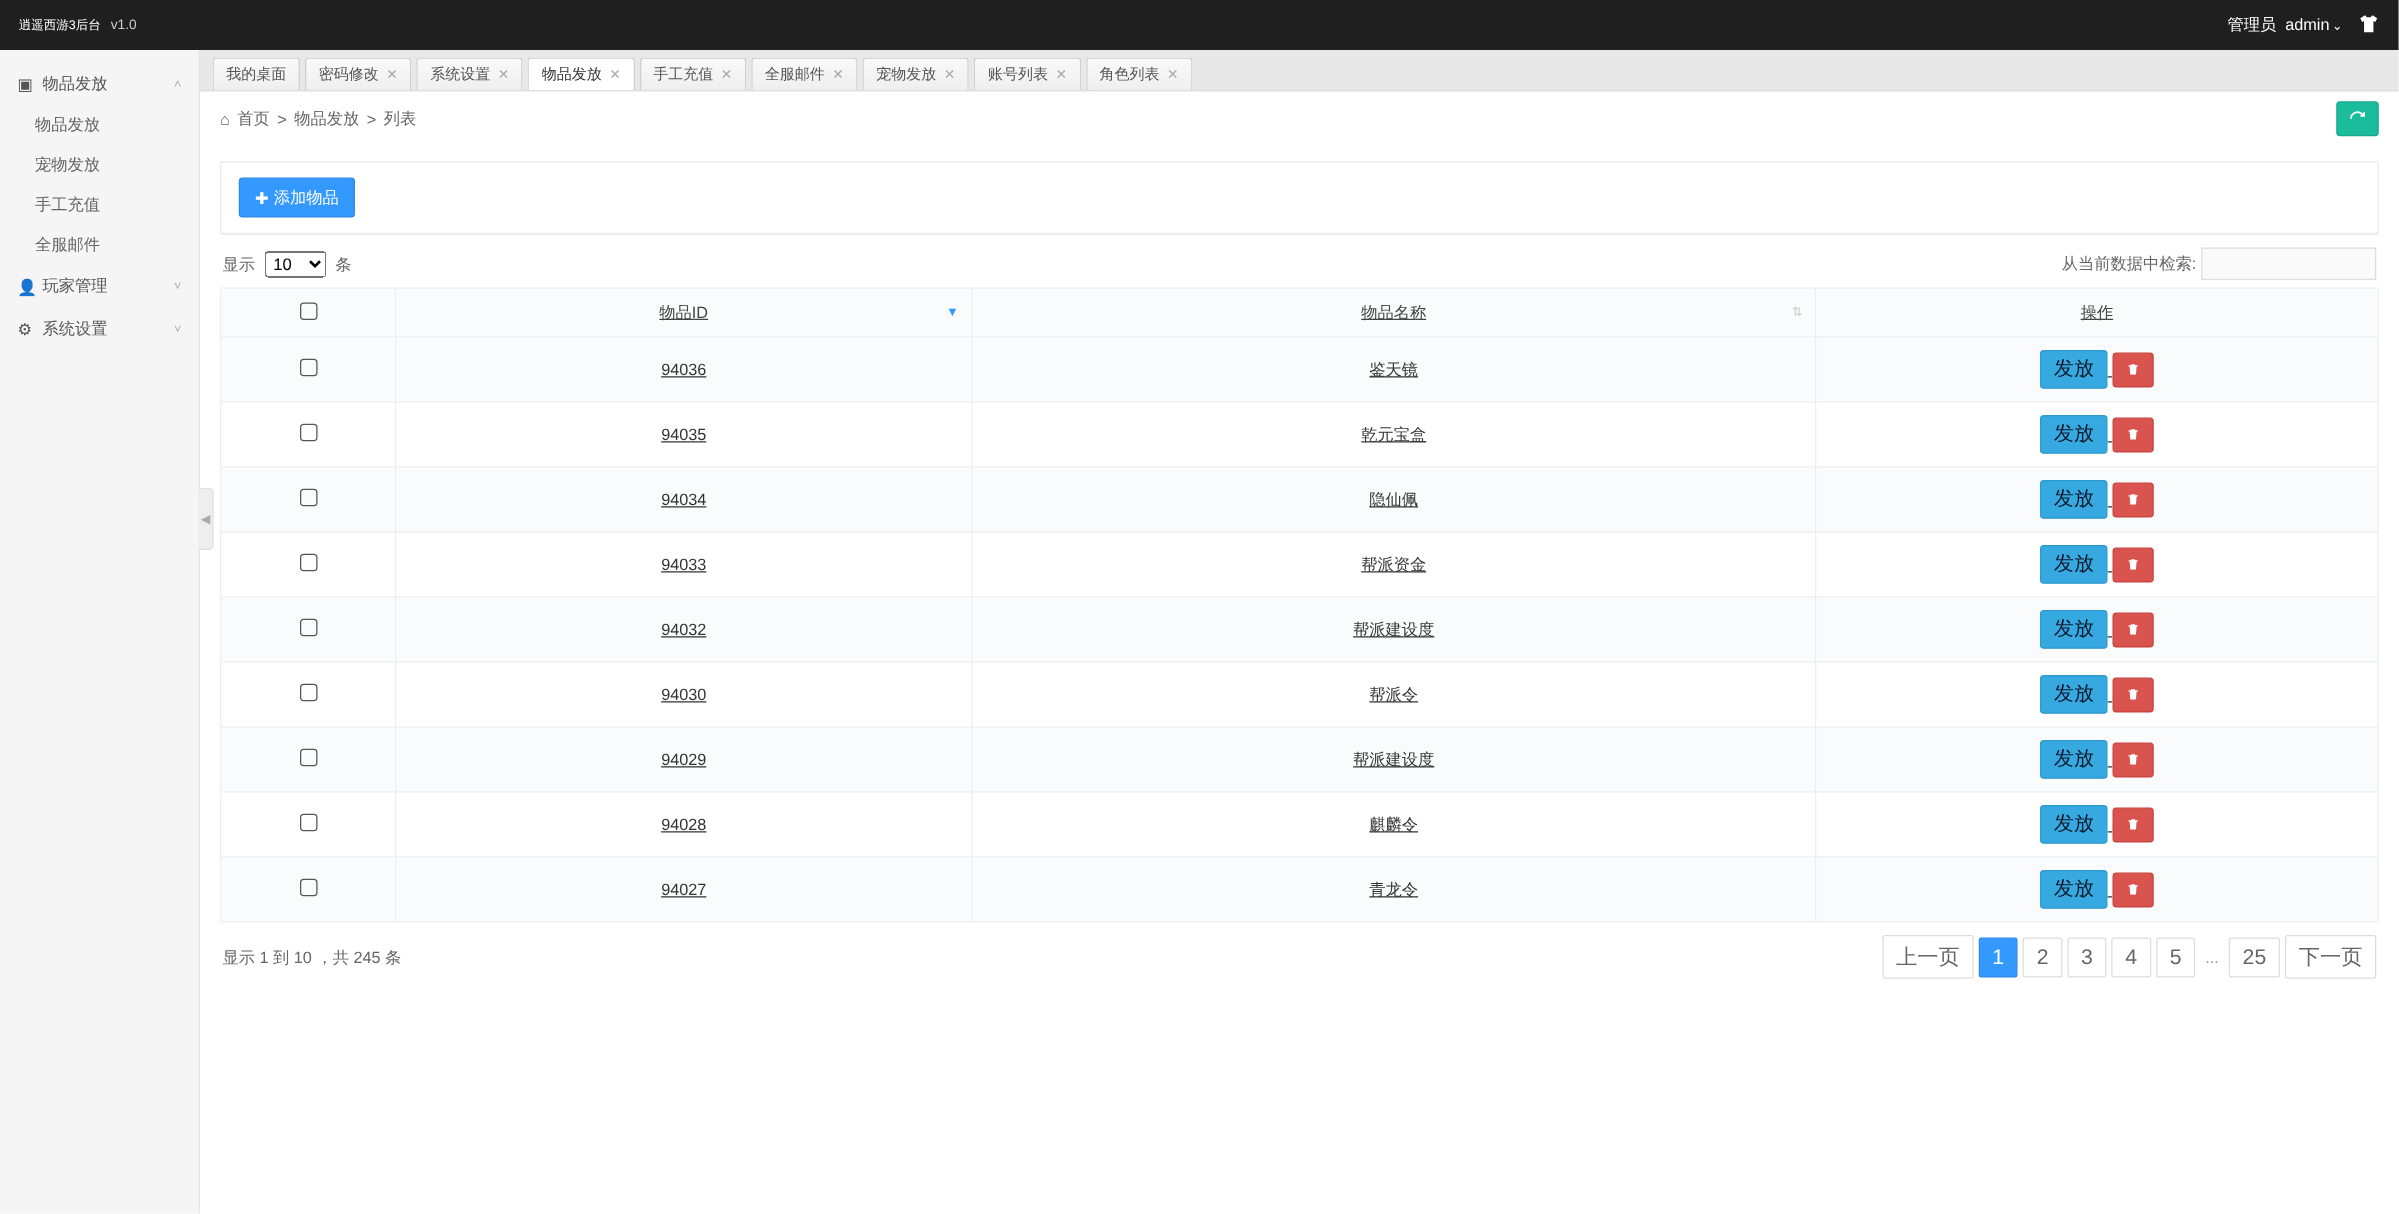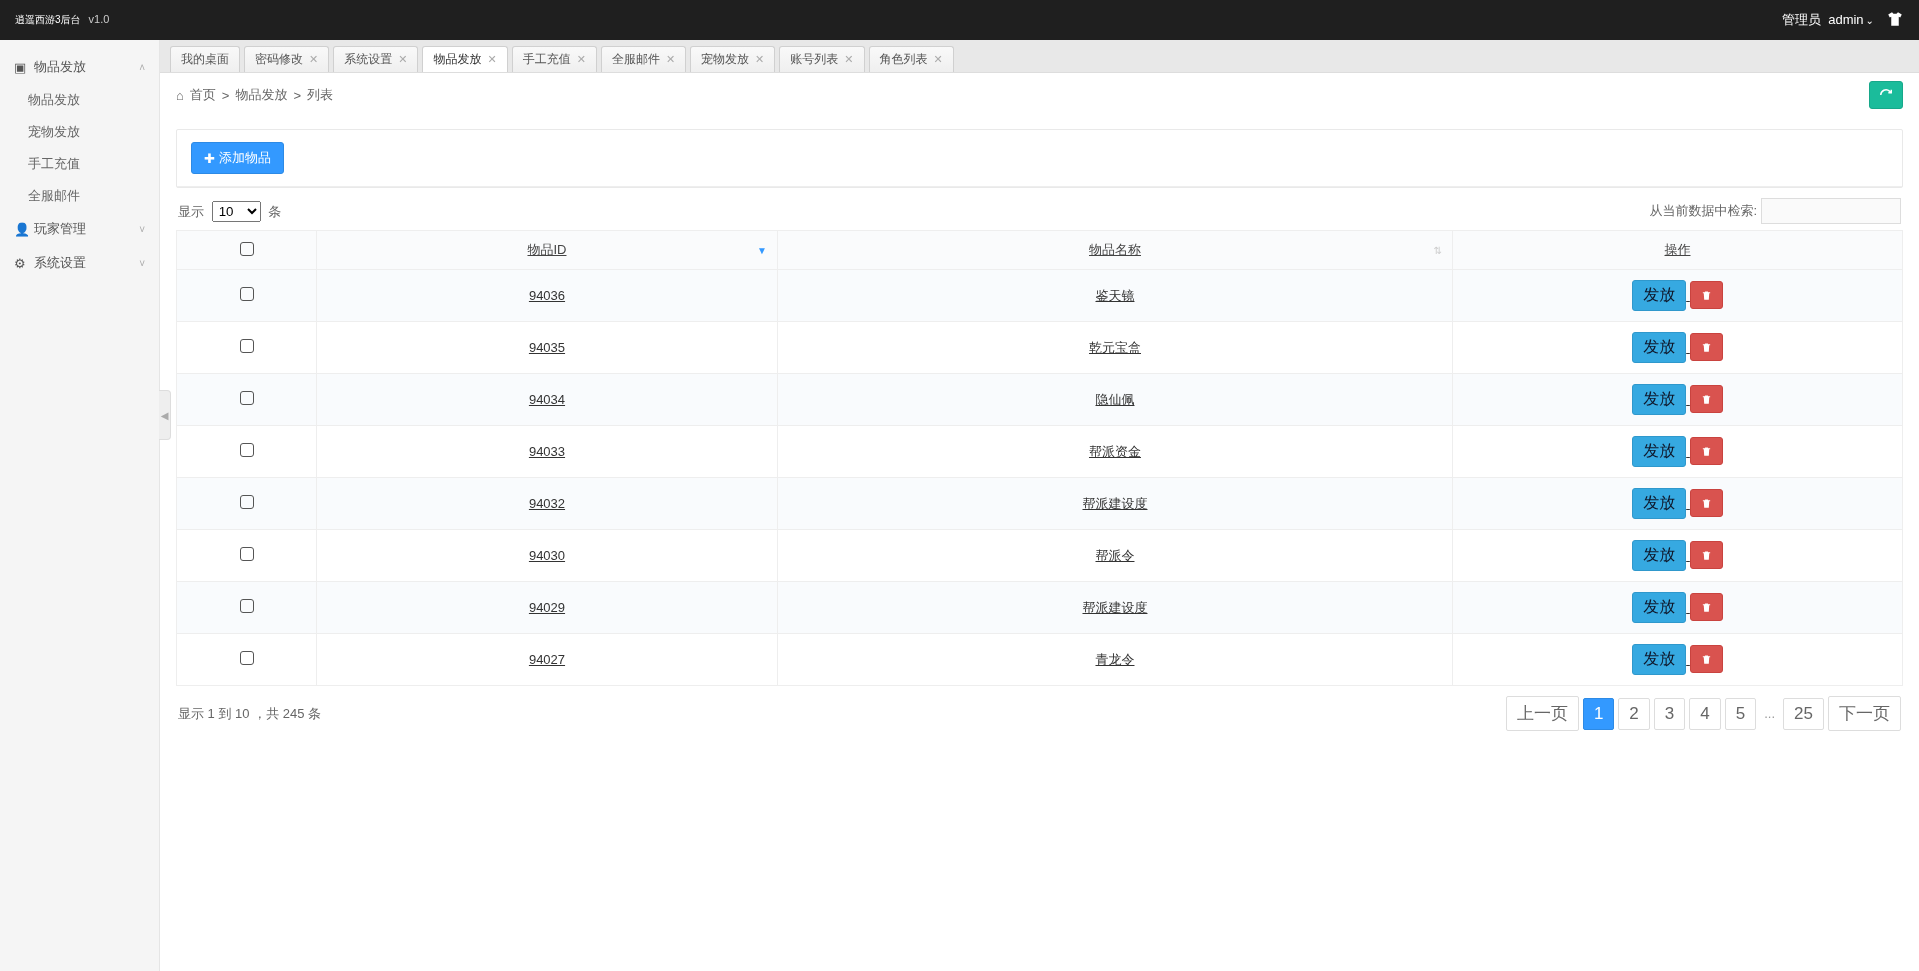--- a/index.html
+++ b/index.html
@@ -262,20 +262,28 @@
             <tr>
               <td><span class="chk"></span></td>
               <td>94029</td>
               <td>帮派建设度</td>
               <td><button class="btn-sm btn-info">发放</button> <button class="btn-sm btn-danger"><svg viewBox="0 0 24 24">
                     <path d="M6 7h12l-1 14H7L6 7zm3-4h6l1 2h4v2H4V5h4l1-2z"></path>
                   </svg></button></td>
             </tr>
             <tr>
               <td><span class="chk"></span></td>
+              <td>94028</td>
+              <td>麒麟令</td>
+              <td><button class="btn-sm btn-info">发放</button> <button class="btn-sm btn-danger"><svg viewBox="0 0 24 24">
+                    <path d="M6 7h12l-1 14H7L6 7zm3-4h6l1 2h4v2H4V5h4l1-2z"></path>
+                  </svg></button></td>
+            </tr>
+            <tr>
+              <td><span class="chk"></span></td>
               <td>94027</td>
               <td>青龙令</td>
               <td><button class="btn-sm btn-info">发放</button> <button class="btn-sm btn-danger"><svg viewBox="0 0 24 24">
                     <path d="M6 7h12l-1 14H7L6 7zm3-4h6l1 2h4v2H4V5h4l1-2z"></path>
                   </svg></button></td>
             </tr>
           </tbody>
       </table>
 
       <div class="table-footer">

